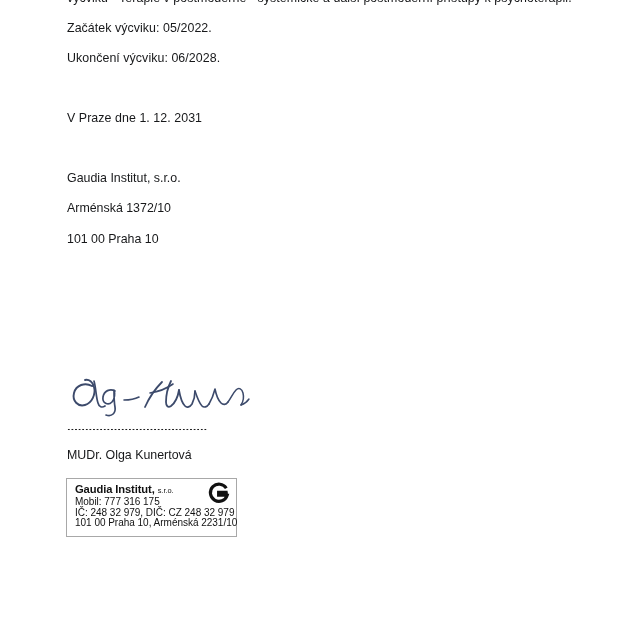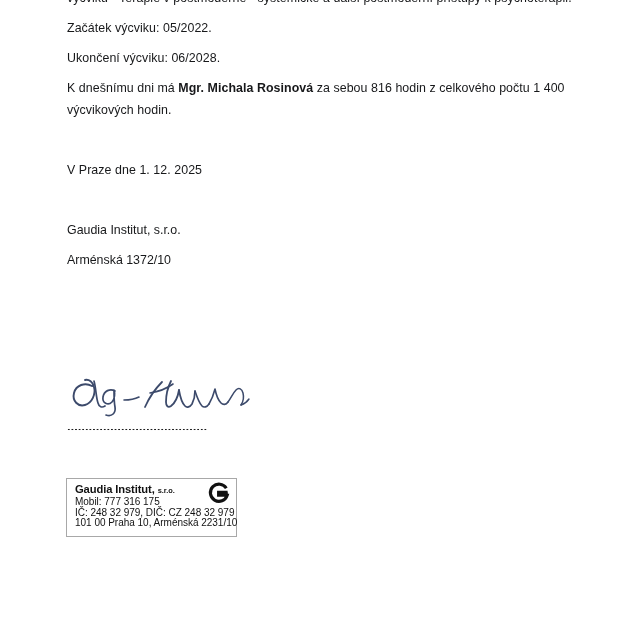--- a/index.html
+++ b/index.html
@@ -117,21 +117,21 @@
   .stamp-title {
     font-size: 11.2px;
     font-weight: 700;
     line-height: 13px;
     color: #111;
     letter-spacing: -0.01em;
     white-space: nowrap;
   }
   .stamp-title .sro {
     font-size: 7.4px;
-    font-weight: 700;
+    font-weight: 400;
     letter-spacing: 0;
   }
   .stamp-line {
     font-size: 10px;
     line-height: 10.6px;
     color: #111;
     white-space: nowrap;
     letter-spacing: -0.002em;
   }
   .stamp-logo {
@@ -152,32 +152,32 @@
 
     <p class="para">
       <span>výcviku - Terapie v postmoderně - systemické a další postmoderní přístupy</span>
       <span>k psychoterapii.</span>
     </p>
 
     <p class="para">Začátek výcviku: 05/2022.</p>
 
     <p class="para">Ukončení výcviku: 06/2028.</p>
 
-    <p class="para"><span>K dnešnímu dni má </span><b class="bold">Mgr. Michala Rosinová</b><span> za sebou 816 hodin z celkového počtu 1 400 výcvikových hodin.</span></p>
 
 
     <div class="spacer-lg"></div>
 
-    <p class="para">V Praze dne 1. 12. 2025</p>
+    <p class="para">V Praze dne 1. 12. 2031</p>
 
     <div class="spacer-lg"></div>
 
     <div class="addr-block">
       <div class="addr-line">Gaudia Institut, s.r.o.</div>
       <div class="addr-line">Arménská 1372/10</div>
+      <div class="addr-line">101 00 Praha 10</div>
     </div>
 
   </div>
 
   <div class="sig-wrap">
     <svg width="200" height="46" viewBox="0 0 200 46" fill="none" xmlns="http://www.w3.org/2000/svg" aria-hidden="true">
       <g stroke="#3c4a6b" stroke-linecap="round" stroke-linejoin="round" fill="none">
         <path d="M25 10 C18 6, 9 9, 7 17 C5 25, 11 31, 18 29 C25 27, 29 18, 27 11 C26 6, 22 3, 18 4" stroke-width="1.9"></path>
         <path d="M27 5 C29 12, 29 21, 31 27 C32 31, 35 32, 38 30" stroke-width="1.7"></path>
         <path d="M48 15 C43 12, 37 15, 36 21 C35 27, 41 30, 45 26 C48 23, 48 17, 47 14 C47 19, 47 26, 48 31 C49 37, 45 41, 39 39" stroke-width="1.7"></path>
@@ -189,20 +189,21 @@
         <path d="M128 15 C130 21, 132 27, 135 30 C137 32, 140 31, 142 28" stroke-width="1.6"></path>
         <path d="M142 28 C145 23, 147 17, 148 13 C149 18, 151 24, 154 27 C156 29, 159 29, 161 26" stroke-width="1.6"></path>
         <path d="M161 26 C164 22, 166 17, 169 14 C172 11, 175 13, 176 17 C177 21, 176 26, 174 29" stroke-width="1.5"></path>
         <path d="M174 29 C177 28, 180 26, 182 23" stroke-width="1.4"></path>
       </g>
     </svg>
   </div>
 
   <div class="dotted-rule"></div>
 
+  <div class="signer-name">MUDr. Olga Kunertová</div>
 
   <div class="stamp">
     <div class="stamp-inner">
       <div class="stamp-logo">
         <svg width="24" height="24" viewBox="0 0 24 24" xmlns="http://www.w3.org/2000/svg" aria-hidden="true">
           <path d="M20.3 6.2 A8.6 8.6 0 1 0 21.2 13.3 L12.6 13.3 L12.6 10.2 L21.6 10.2" fill="none" stroke="#111111" stroke-width="3.1" stroke-linecap="butt"></path>
           <path d="M12.6 10.2 L21.6 10.2 L21.6 13.3 L12.6 13.3 Z" fill="#111111"></path>
         </svg>
       </div>
       <div class="stamp-title"><span>Gaudia Institut,</span> <span class="sro">s.r.o.</span></div>

